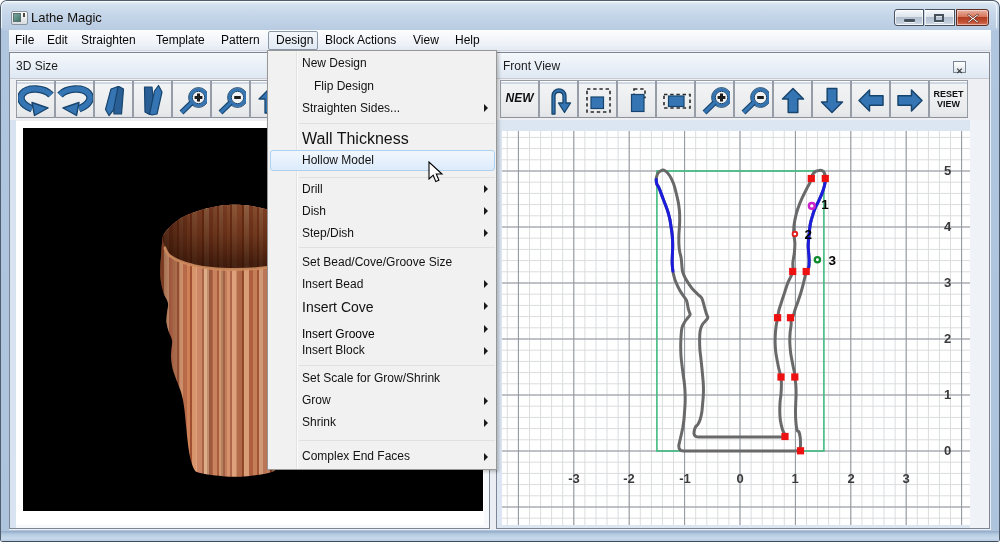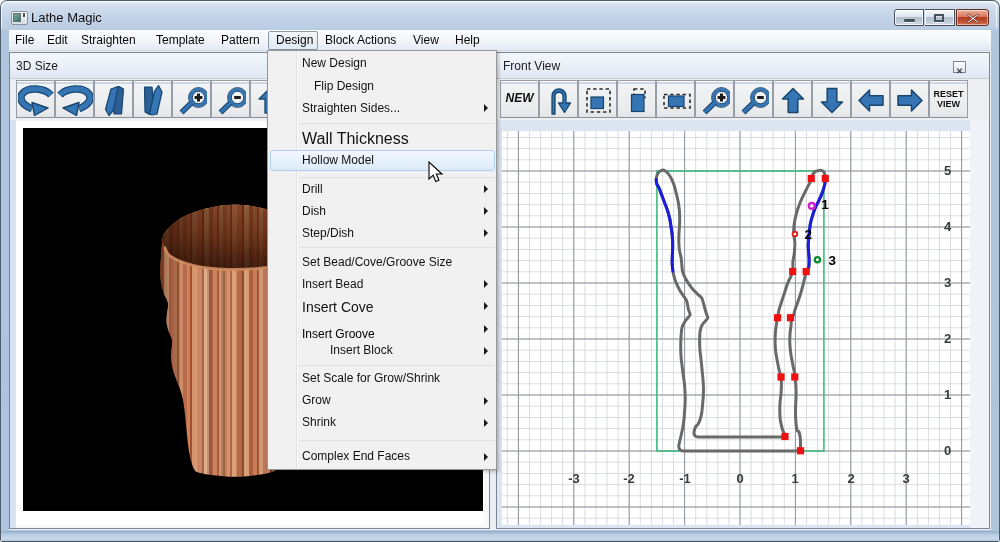--- a/index.html
+++ b/index.html
@@ -292,21 +292,21 @@
       <div class="abs" style="left:215.5px;top:156.3px;width:0;height:0;border-left:4px solid #1a1a1a;border-top:4px solid transparent;border-bottom:4px solid transparent;"></div>
       <div class="abs" style="left:34px;top:174.8px;font-size:12px;color:#121212;">Step/Dish</div>
       <div class="abs" style="left:215.5px;top:178.3px;width:0;height:0;border-left:4px solid #1a1a1a;border-top:4px solid transparent;border-bottom:4px solid transparent;"></div>
       <div class="abs" style="left:34px;top:203.5px;font-size:12px;color:#121212;">Set Bead/Cove/Groove Size</div>
       <div class="abs" style="left:34px;top:225.5px;font-size:12px;color:#121212;">Insert Bead</div>
       <div class="abs" style="left:215.5px;top:229.0px;width:0;height:0;border-left:4px solid #1a1a1a;border-top:4px solid transparent;border-bottom:4px solid transparent;"></div>
       <div class="abs" style="left:34px;top:247.8px;font-size:14px;color:#121212;">Insert Cove</div>
       <div class="abs" style="left:215.5px;top:251.3px;width:0;height:0;border-left:4px solid #1a1a1a;border-top:4px solid transparent;border-bottom:4px solid transparent;"></div>
       <div class="abs" style="left:34px;top:260px;font-size:12px;color:#000000;margin-top:16px;">Insert Groove</div>
       <div class="abs" style="left:215.5px;top:273.5px;width:0;height:0;border-left:4px solid #1a1a1a;border-top:4px solid transparent;border-bottom:4px solid transparent;"></div>
-      <div class="abs" style="left:34px;top:292.0px;font-size:12px;color:#121212;margin-left:28px;">Insert Block</div>
+      <div class="abs" style="left:34px;top:292.0px;font-size:12px;color:#121212;">Insert Block</div>
       <div class="abs" style="left:215.5px;top:295.5px;width:0;height:0;border-left:4px solid #1a1a1a;border-top:4px solid transparent;border-bottom:4px solid transparent;"></div>
       <div class="abs" style="left:34px;top:320.0px;font-size:12px;color:#121212;">Set Scale for Grow/Shrink</div>
       <div class="abs" style="left:34px;top:342.0px;font-size:12px;color:#121212;">Grow</div>
       <div class="abs" style="left:215.5px;top:345.5px;width:0;height:0;border-left:4px solid #1a1a1a;border-top:4px solid transparent;border-bottom:4px solid transparent;"></div>
       <div class="abs" style="left:34px;top:364.0px;font-size:12px;color:#121212;">Shrink</div>
       <div class="abs" style="left:215.5px;top:367.5px;width:0;height:0;border-left:4px solid #1a1a1a;border-top:4px solid transparent;border-bottom:4px solid transparent;"></div>
       <div class="abs" style="left:34px;top:398.0px;font-size:12px;color:#121212;">Complex End Faces</div>
       <div class="abs" style="left:215.5px;top:401.5px;width:0;height:0;border-left:4px solid #1a1a1a;border-top:4px solid transparent;border-bottom:4px solid transparent;"></div>
       <div class="abs" style="left:31px;top:71.5px;width:196px;height:1px;background:#e0e0e0;"></div>
       <div class="abs" style="left:31px;top:125.5px;width:196px;height:1px;background:#e0e0e0;"></div>

